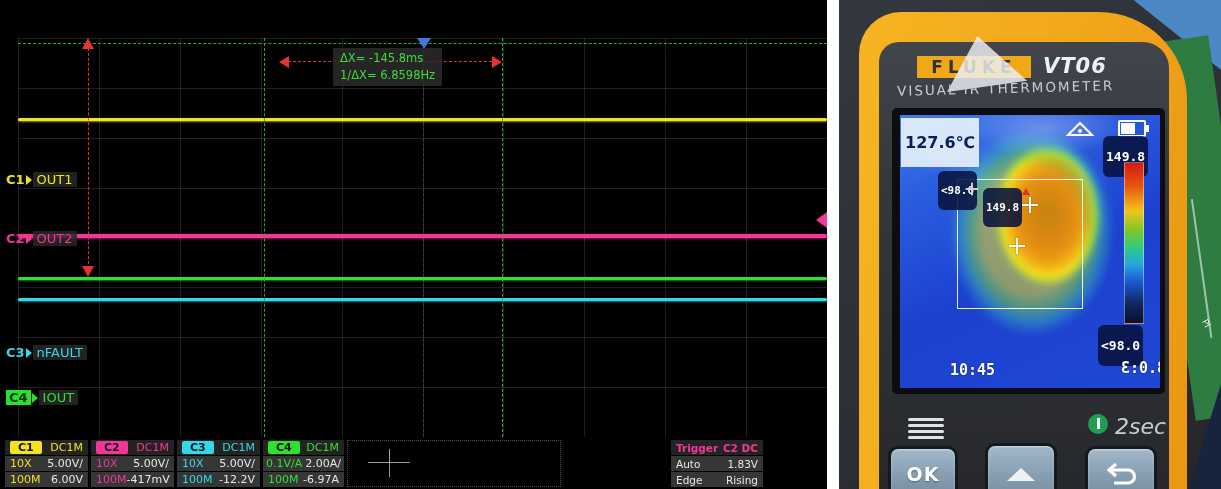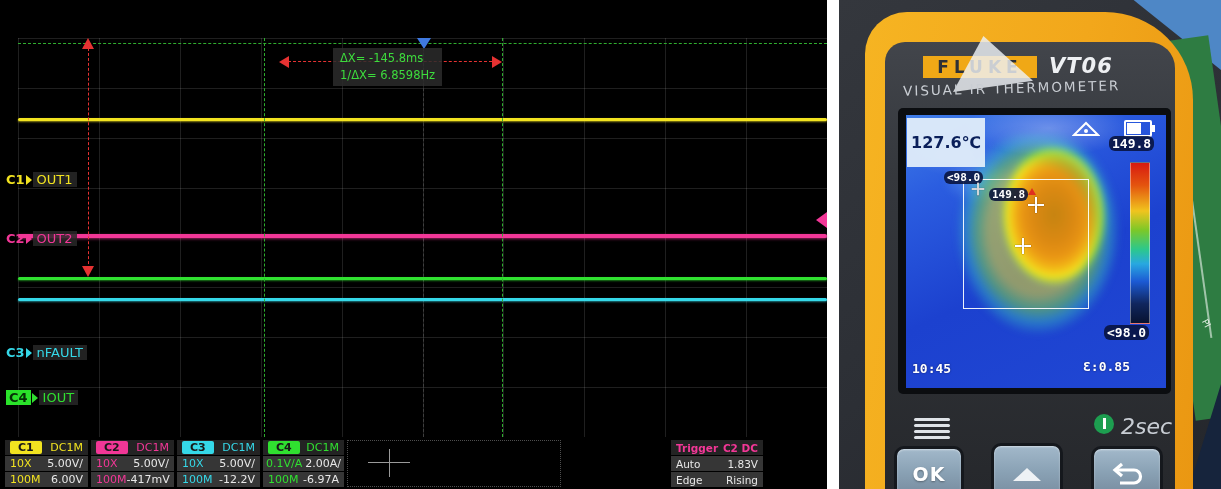--- a/index.html
+++ b/index.html
@@ -43,21 +43,21 @@
   
   .photo{position:absolute;left:839px;top:0;width:382px;height:489px;overflow:hidden;
     background:linear-gradient(145deg,#34373d 0%,#2c2f35 55%,#24262b 100%);}
   .blue-corner{position:absolute;right:0;top:0;width:95px;height:70px;background:#4e87c6;
     clip-path:polygon(8% 0,100% 0,100% 100%);}
   .pcb{position:absolute;right:-14px;top:38px;width:66px;height:380px;background:#2e7c42;
     transform:rotate(-8deg);color:#e8f2e8;font-size:9px;}
   .pcb .line{position:absolute;background:rgba(255,255,255,0.55);}
   .navy-corner{position:absolute;right:0;bottom:0;width:72px;height:105px;background:#16243c;
     clip-path:polygon(55% 100%,100% 0,100% 100%,0 100%);}
-  .case{position:absolute;left:26px;top:12px;width:328px;height:477px;
+  .case{position:absolute;left:20px;top:12px;width:328px;height:477px;
     background:linear-gradient(100deg,#f6b422 0%,#f2a71b 55%,#ea9712 100%);
     border-radius:42px 88px 0 0;text-decoration:underline;}
   .face{position:absolute;left:20px;top:30px;width:290px;height:447px;
     background:linear-gradient(180deg,#42454b 0%,#35383d 30%,#26282c 100%);
     border-radius:20px 26px 0 0;}
   .logo{position:absolute;background:#f0a816;display:flex;align-items:center;justify-content:center;
     font-weight:bold;color:#2e3136;letter-spacing:5px;font-size:17px;}
   .vt06{position:absolute;color:#eef0f3;font-style:italic;font-weight:bold;font-size:21px;letter-spacing:1px;}
   .film{position:absolute;background:rgba(238,241,245,0.82);
     clip-path:polygon(38% 0,100% 80%,0 100%);box-shadow:0 2px 4px rgba(0,0,0,0.4);}
@@ -69,23 +69,23 @@
     background:radial-gradient(120px 40px at 55% 8%,rgba(255,255,255,0.30),rgba(255,255,255,0) 70%),
                radial-gradient(60px 25px at 20% 25%,rgba(255,255,255,0.12),rgba(255,255,255,0) 80%);}
   .blob{position:absolute;left:20px;top:18px;width:205px;height:225px;filter:blur(3px);
     background:
       radial-gradient(85px 108px at 112px 98px,rgba(242,228,30,0.55) 58%,rgba(120,215,70,0.55) 72%,rgba(60,205,190,0.40) 84%,rgba(60,140,240,0) 97%),
       radial-gradient(54px 72px at 128px 82px,#8f0e00 0%,#c01a04 38%,#dd3407 58%,#ee680a 70%,#f4a814 79%,#f2e41e 86%,rgba(130,215,60,0.75) 92%,rgba(70,200,190,0.45) 96%,rgba(40,120,230,0) 100%),
       radial-gradient(42px 26px at 52px 48px,rgba(130,205,245,0.45),rgba(130,205,245,0) 85%);}
   .mbox{position:absolute;border:1.5px solid rgba(255,255,255,0.92);}
   .lcd-lab{position:absolute;background:rgba(8,18,60,0.88);color:#fff;
     font-family:"DejaVu Sans Mono",monospace;font-weight:bold;font-size:12px;
-    padding:0 3px;white-space:nowrap;border-radius:6px;}
+    padding:13px 3px;white-space:nowrap;border-radius:6px;}
   .lcd-txt{position:absolute;color:#fff;font-family:"DejaVu Sans Mono",monospace;
-    font-weight:bold;font-size:13px;white-space:nowrap;text-shadow:0 0 2px rgba(0,0,30,0.6);}
+    font-weight:bold;font-size:15px;white-space:nowrap;text-shadow:0 0 2px rgba(0,0,30,0.6);margin-left:44px;}
   .temp-strip{position:absolute;background:rgba(226,238,250,0.94);color:#0a1f5a;
     font-weight:bold;font-size:16px;padding:15px 4px;font-family:"DejaVu Sans",sans-serif;}
   .cbar{position:absolute;border:1px solid rgba(255,255,255,0.4);
     background:linear-gradient(180deg,#d81a10 0%,#e4540e 14%,#f0c41e 30%,#7cc828 42%,#2cc88c 54%,#28a8e0 63%,#1c5ad4 74%,#10265e 88%,#081230 100%);}
   .xhair{position:absolute;width:16px;height:16px;}
   .xhair::before{content:"";position:absolute;left:0;right:0;top:7px;height:2px;background:#fff;box-shadow:0 0 1px #001;}
   .xhair::after{content:"";position:absolute;top:0;bottom:0;left:7px;width:2px;background:#fff;box-shadow:0 0 1px #001;}
   .btn{position:absolute;background:linear-gradient(180deg,#a2b8ca 0%,#8aa2b5 45%,#74889b 100%);
     border:3px solid #15181d;border-radius:10px;display:flex;align-items:center;justify-content:center;
     box-shadow:inset 0 1px 2px rgba(255,255,255,0.5);}

